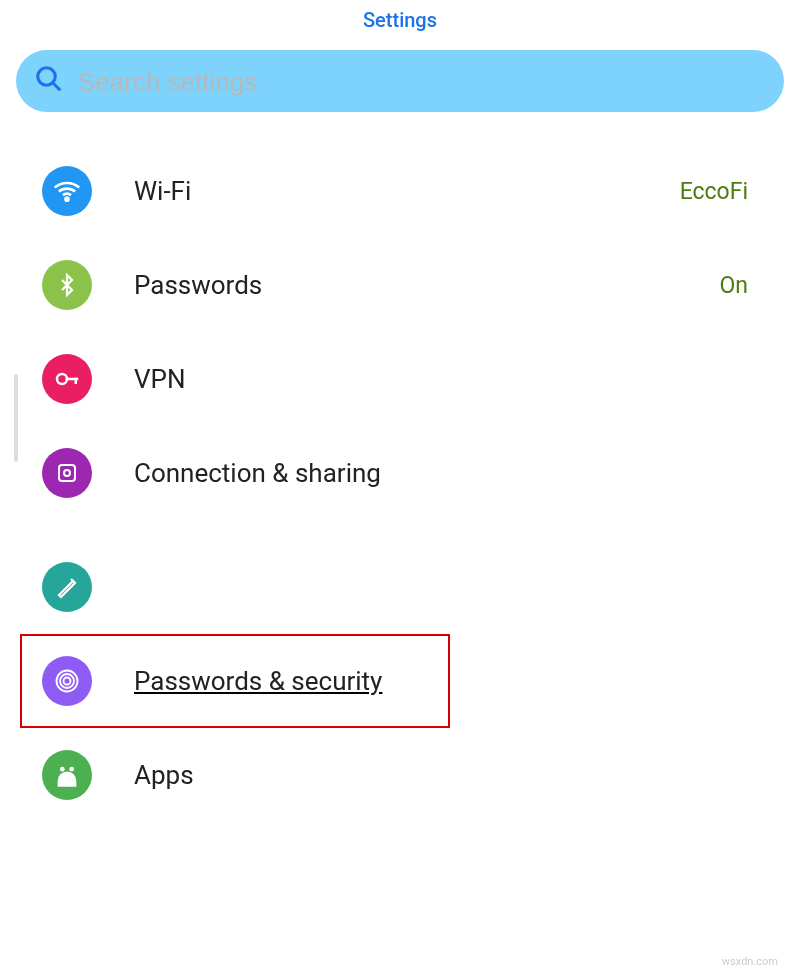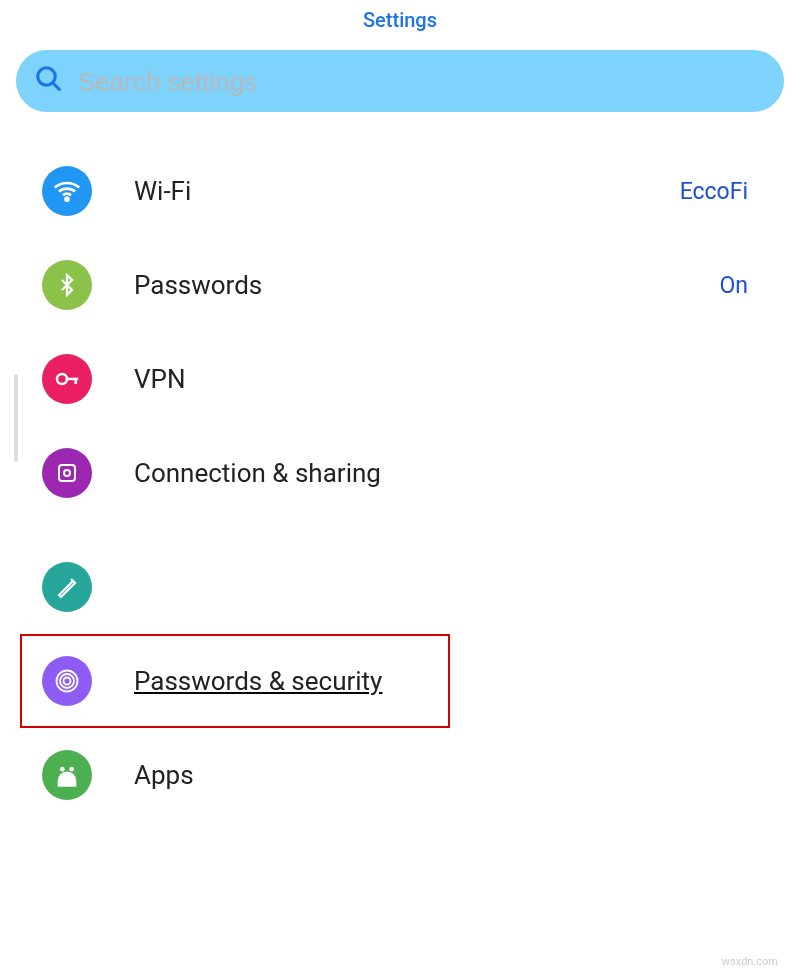--- a/index.html
+++ b/index.html
@@ -69,21 +69,21 @@
       margin-right: 42px;
       flex-shrink: 0;
     }
     .item-label {
       font-size: 26px;
       color: #222;
       flex: 1;
     }
     .item-value {
       font-size: 23px;
-      color: #1d4ed8;
+      color: #4d7c0f;
     }
     .highlight-box {
       position: absolute;
       left: 20px;
       right: 350px;
       top: 0;
       bottom: 0;
       border: 2px solid #d50000;
       pointer-events: none;
     }

